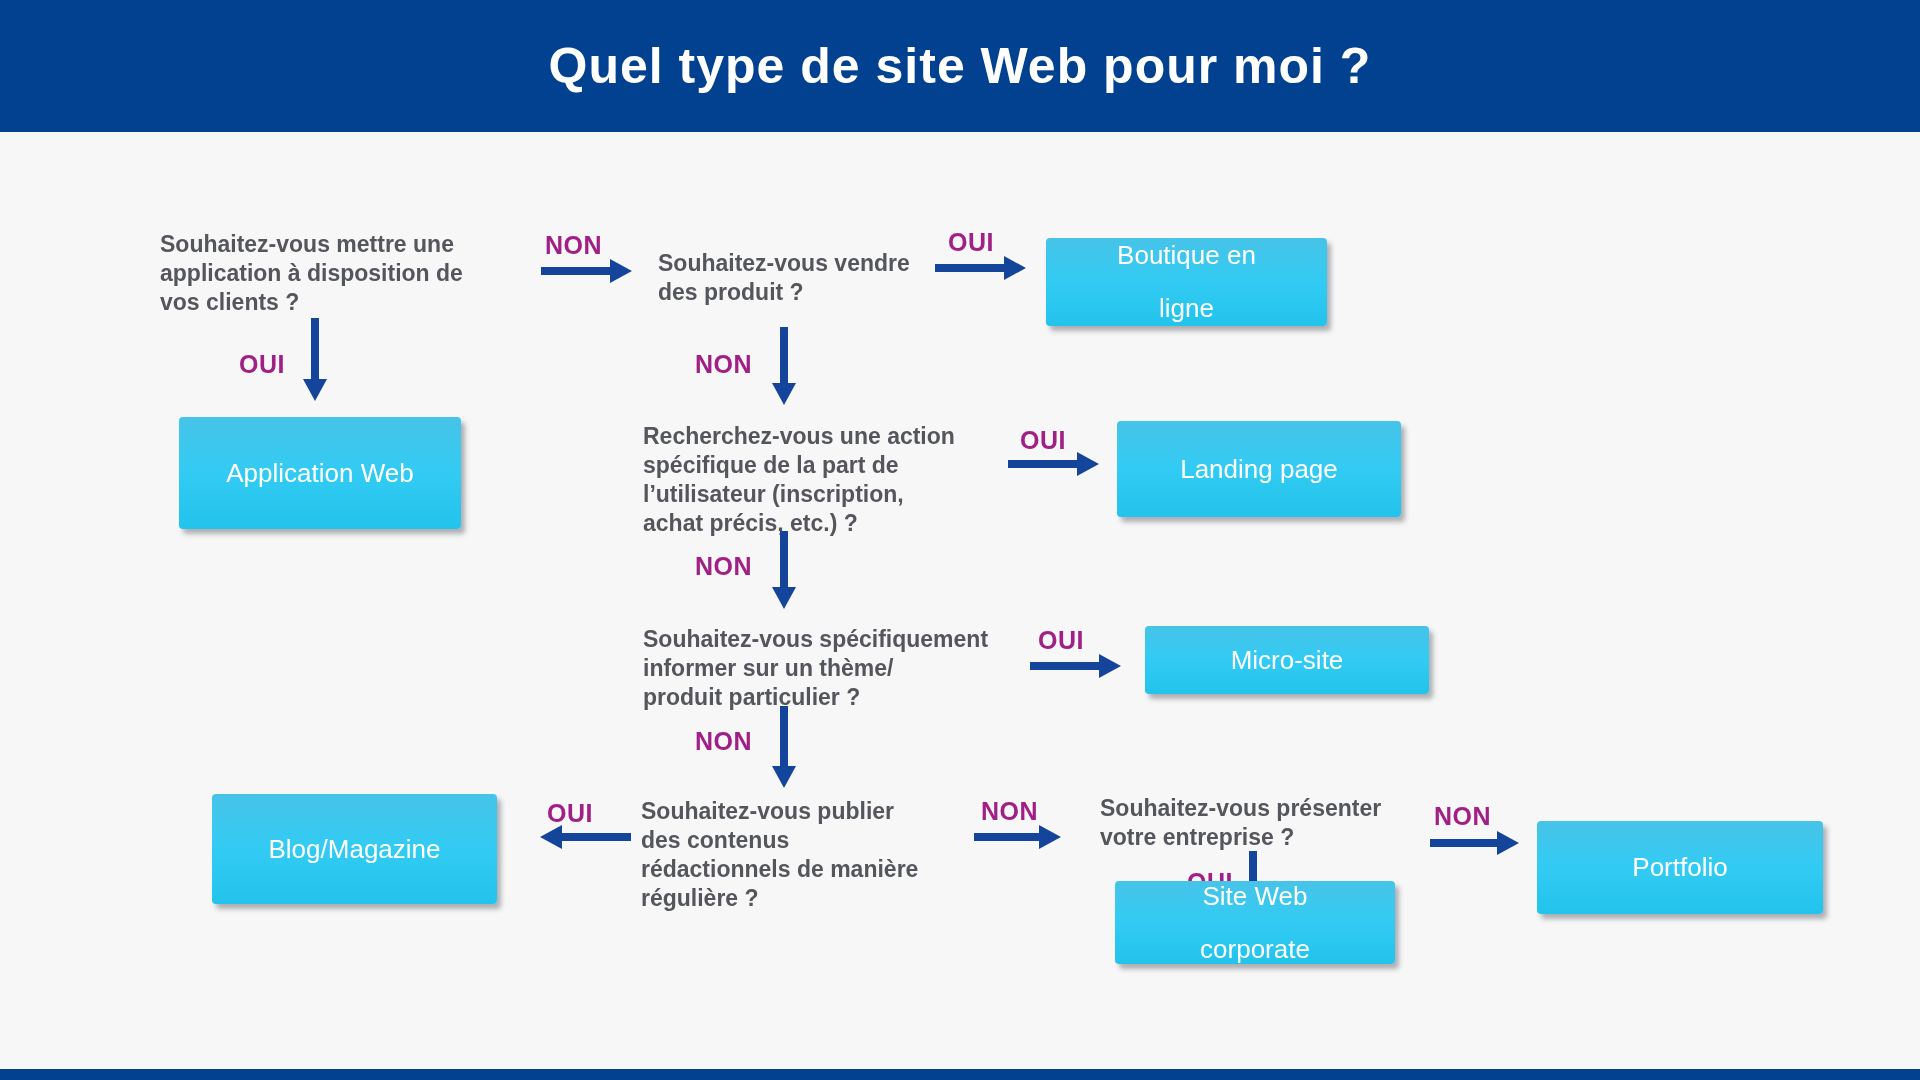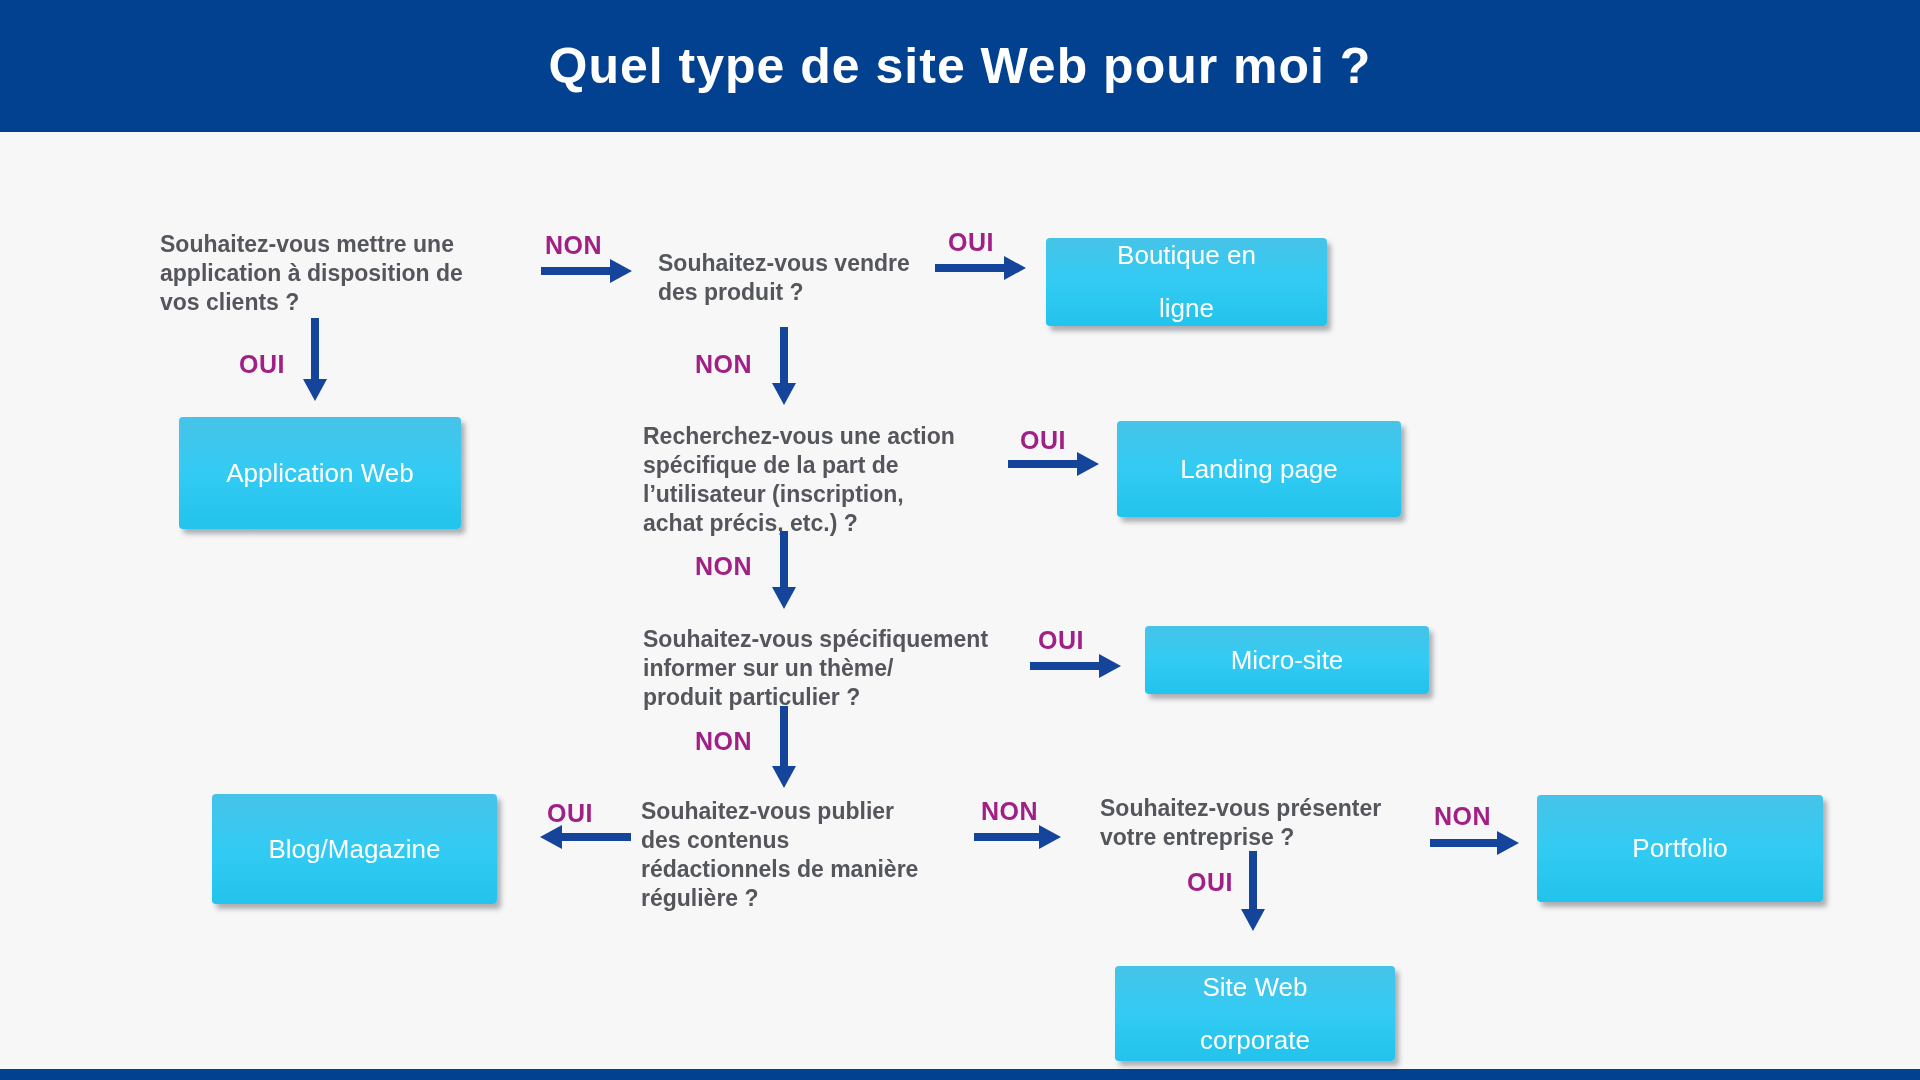--- a/index.html
+++ b/index.html
@@ -151,24 +151,24 @@
     <div class="result" style="left:212px;top:794px;width:285px;height:110px">Blog/Magazine</div>
 
     <span class="lbl" style="left:981px;top:797px">NON</span>
     <div class="harrow" style="left:974px;top:833px;width:66px"></div>
 
     <div class="question" style="left:1100px;top:794px;width:320px">Souhaitez-vous présenter
 votre entreprise ?</div>
 
     <span class="lbl" style="left:1187px;top:868px">OUI</span>
     <div class="varrow" style="left:1249px;top:851px;height:59px"></div>
-    <div class="result" style="left:1115px;top:966px;width:280px;height:95px">Site Web
+    <div class="result" style="left:1115px;top:881px;width:280px;height:83px">Site Web
 corporate</div>
 
     <span class="lbl" style="left:1434px;top:802px">NON</span>
     <div class="harrow" style="left:1430px;top:839px;width:68px"></div>
-    <div class="result" style="left:1537px;top:795px;width:286px;height:107px">Portfolio</div>
+    <div class="result" style="left:1537px;top:821px;width:286px;height:93px">Portfolio</div>
 
   </main>
 
 
   <footer class="bottombar"></footer>
 </div>
 
 </body></html>

